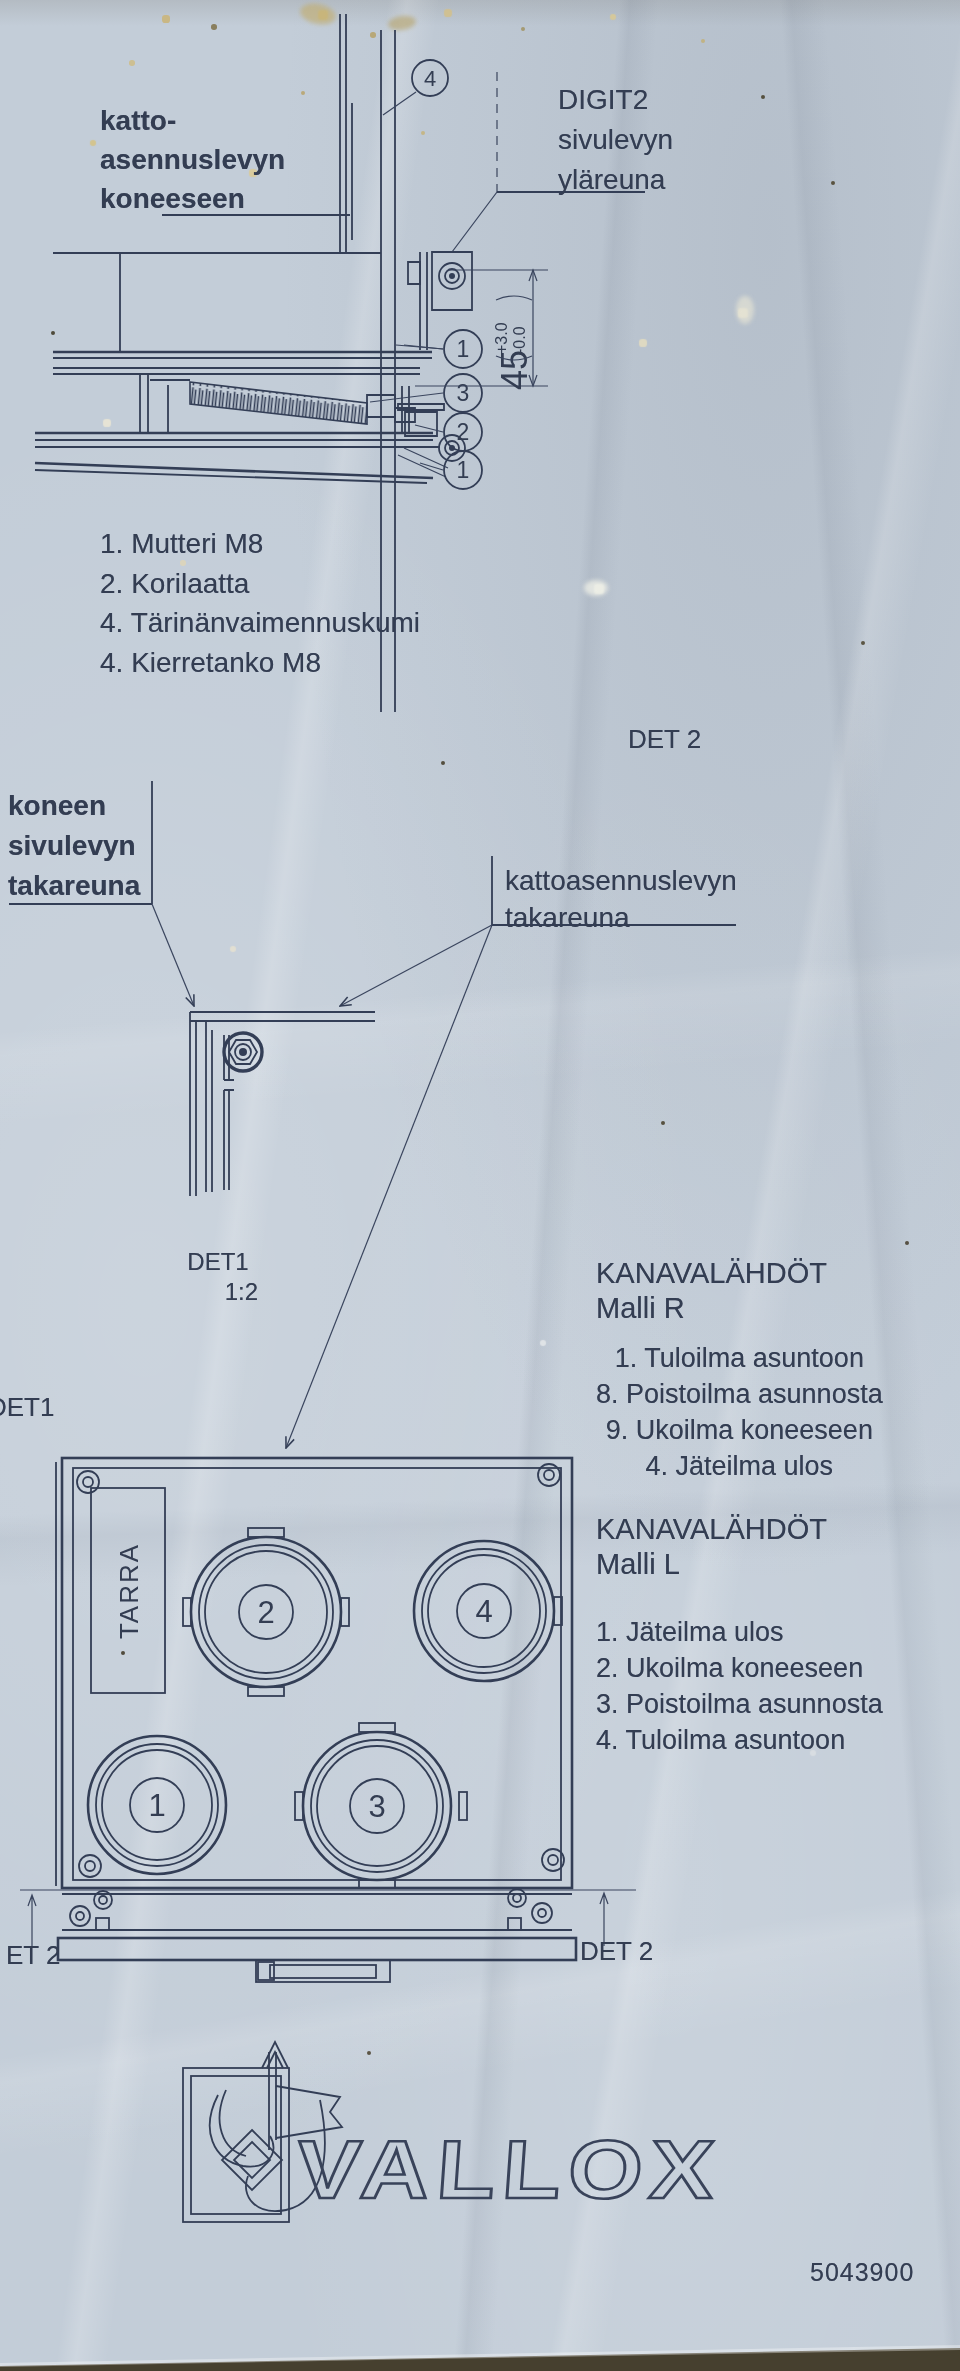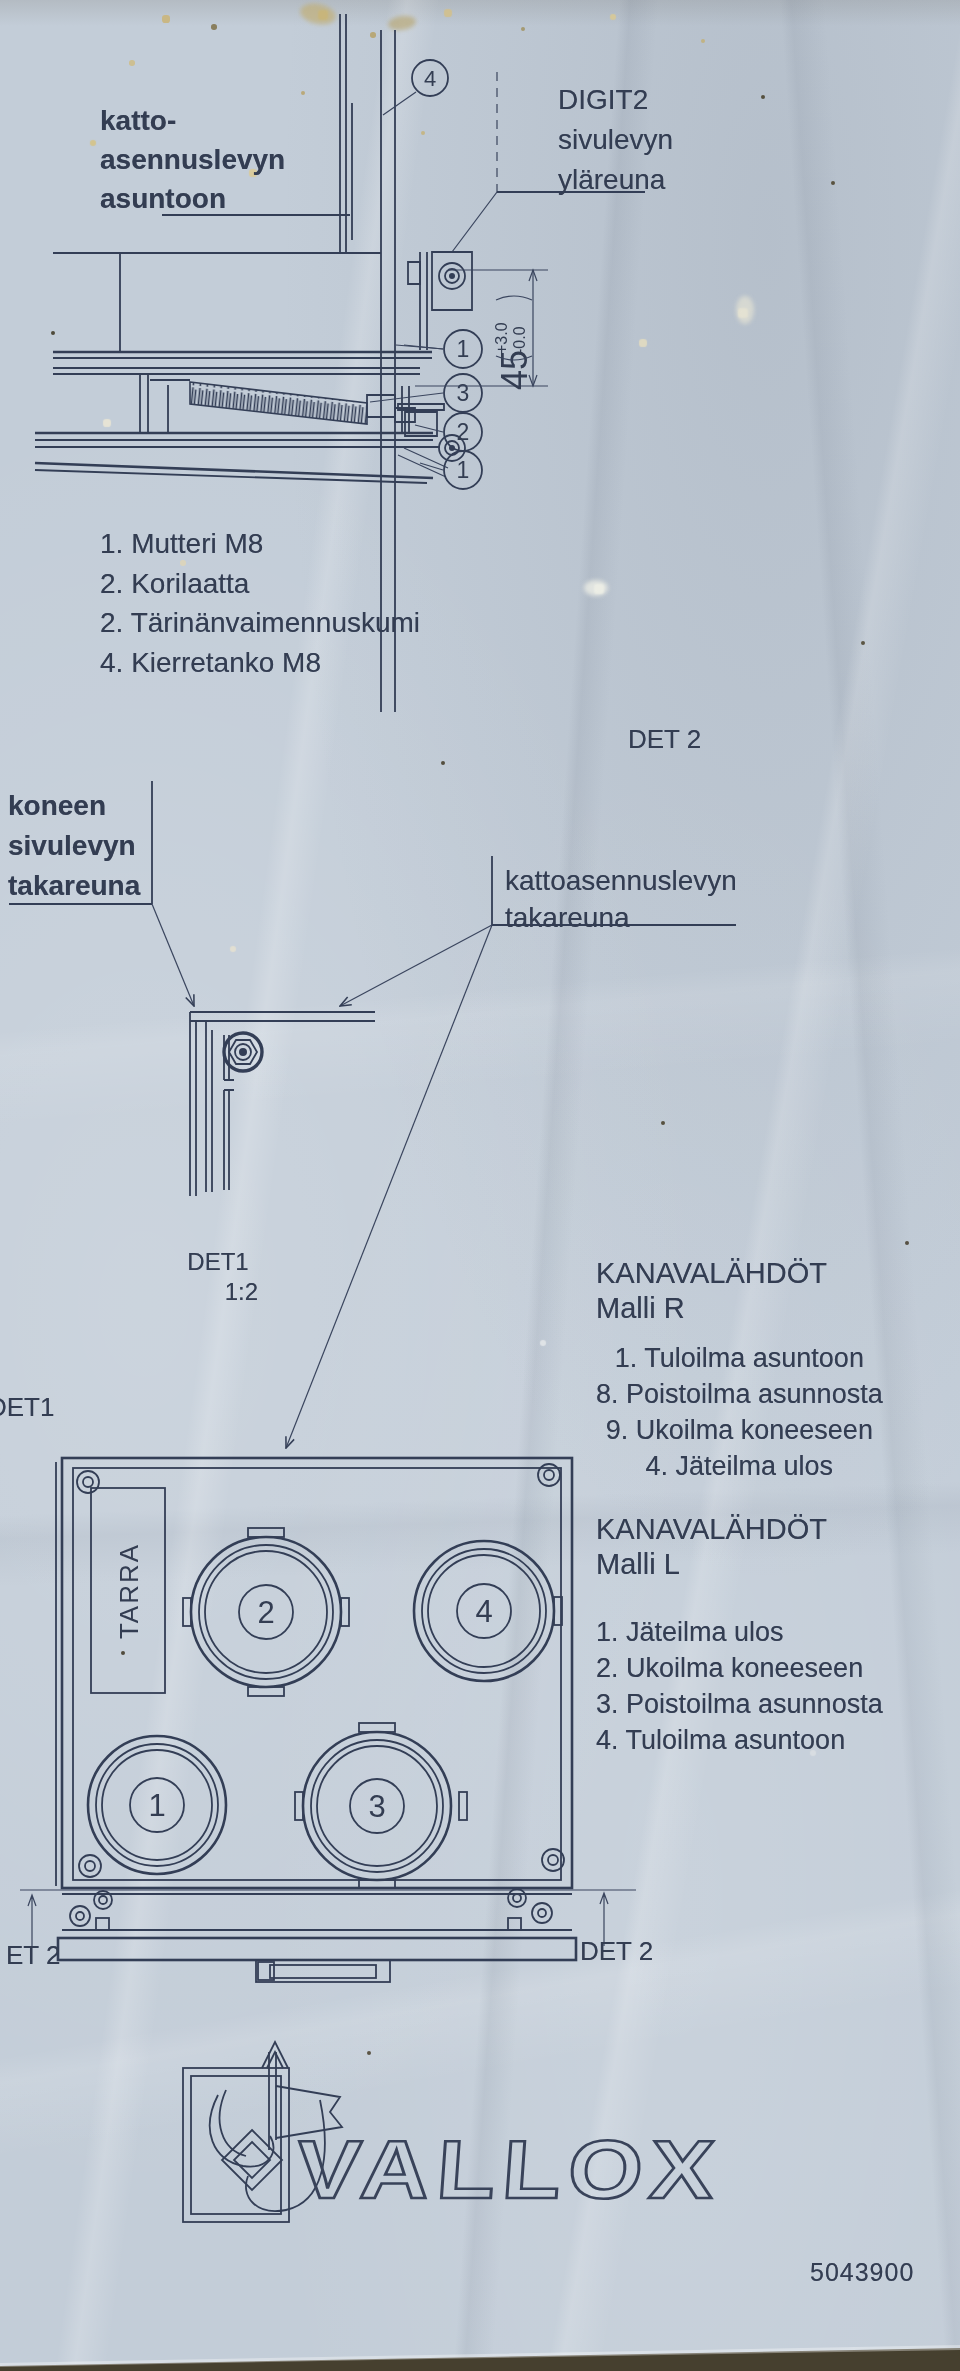--- a/index.html
+++ b/index.html
@@ -265,31 +265,31 @@
       <path class="ln" d="M226 2090 C212 2122 222 2150 246 2156"></path>
       <path class="ln" d="M252 2130 L282 2160 L252 2190 L222 2160 Z"></path>
       <path class="ln" d="M252 2142 L270 2160 L252 2178 L234 2160 Z"></path>
       <path class="ln" d="M320 2100 C332 2158 322 2202 286 2210 C256 2216 240 2196 248 2176"></path>
     </g>
   </svg>
 
   <div class="lbl rt" style="left:100px;top:101px;width:232px;font-size:28px;line-height:39px;">
     <div>katto-</div>
     <div>asennuslevyn</div>
-    <div>asuntoon</div>
+    <div>koneeseen</div>
   </div>
   <div class="lbl" style="left:510px;top:80px;font-size:28px;line-height:40px;margin-left:48px;">
     <div>DIGIT2</div>
     <div>sivulevyn</div>
     <div>yläreuna</div>
   </div>
   <div class="lbl" style="left:100px;top:524px;font-size:28px;line-height:39.5px;">
     <div>1. Mutteri M8</div>
     <div>2. Korilaatta</div>
-    <div>2. Tärinänvaimennuskumi</div>
+    <div>4. Tärinänvaimennuskumi</div>
     <div>4. Kierretanko M8</div>
   </div>
   <div class="lbl" style="left:628px;top:724px;font-size:26px;">DET 2</div>
 
   <div class="lbl rt" style="left:8px;top:786px;width:128px;font-size:28px;line-height:40px;">
     <div>koneen</div>
     <div>sivulevyn</div>
     <div>takareuna</div>
   </div>
   <div class="lbl" style="left:505px;top:862px;font-size:28px;line-height:37px;">

